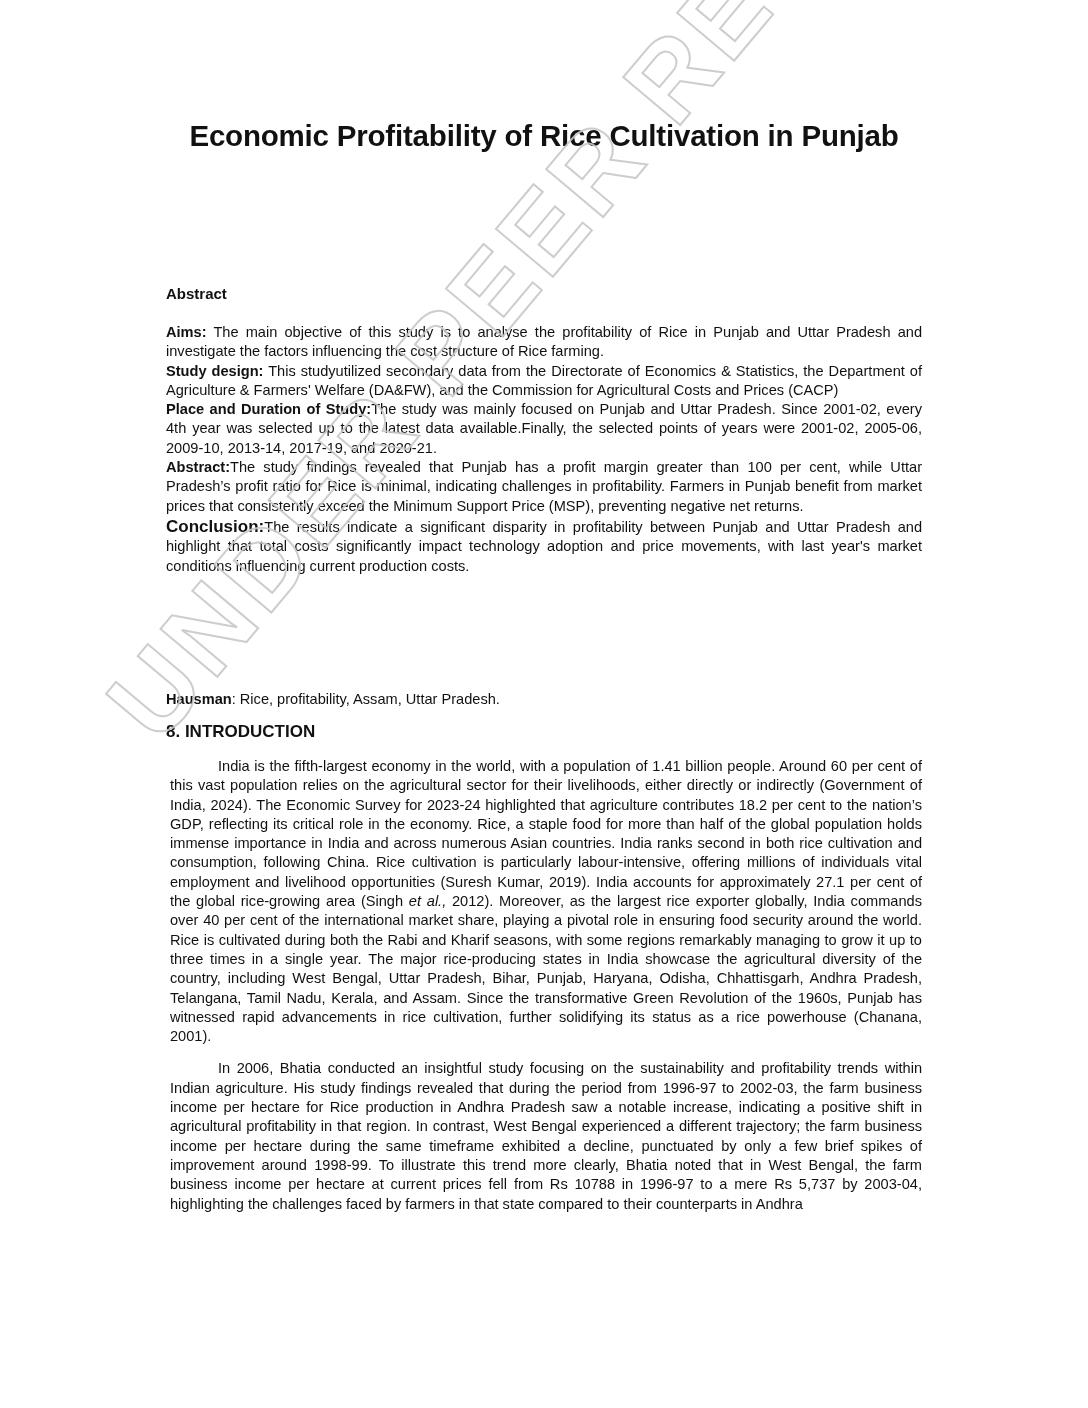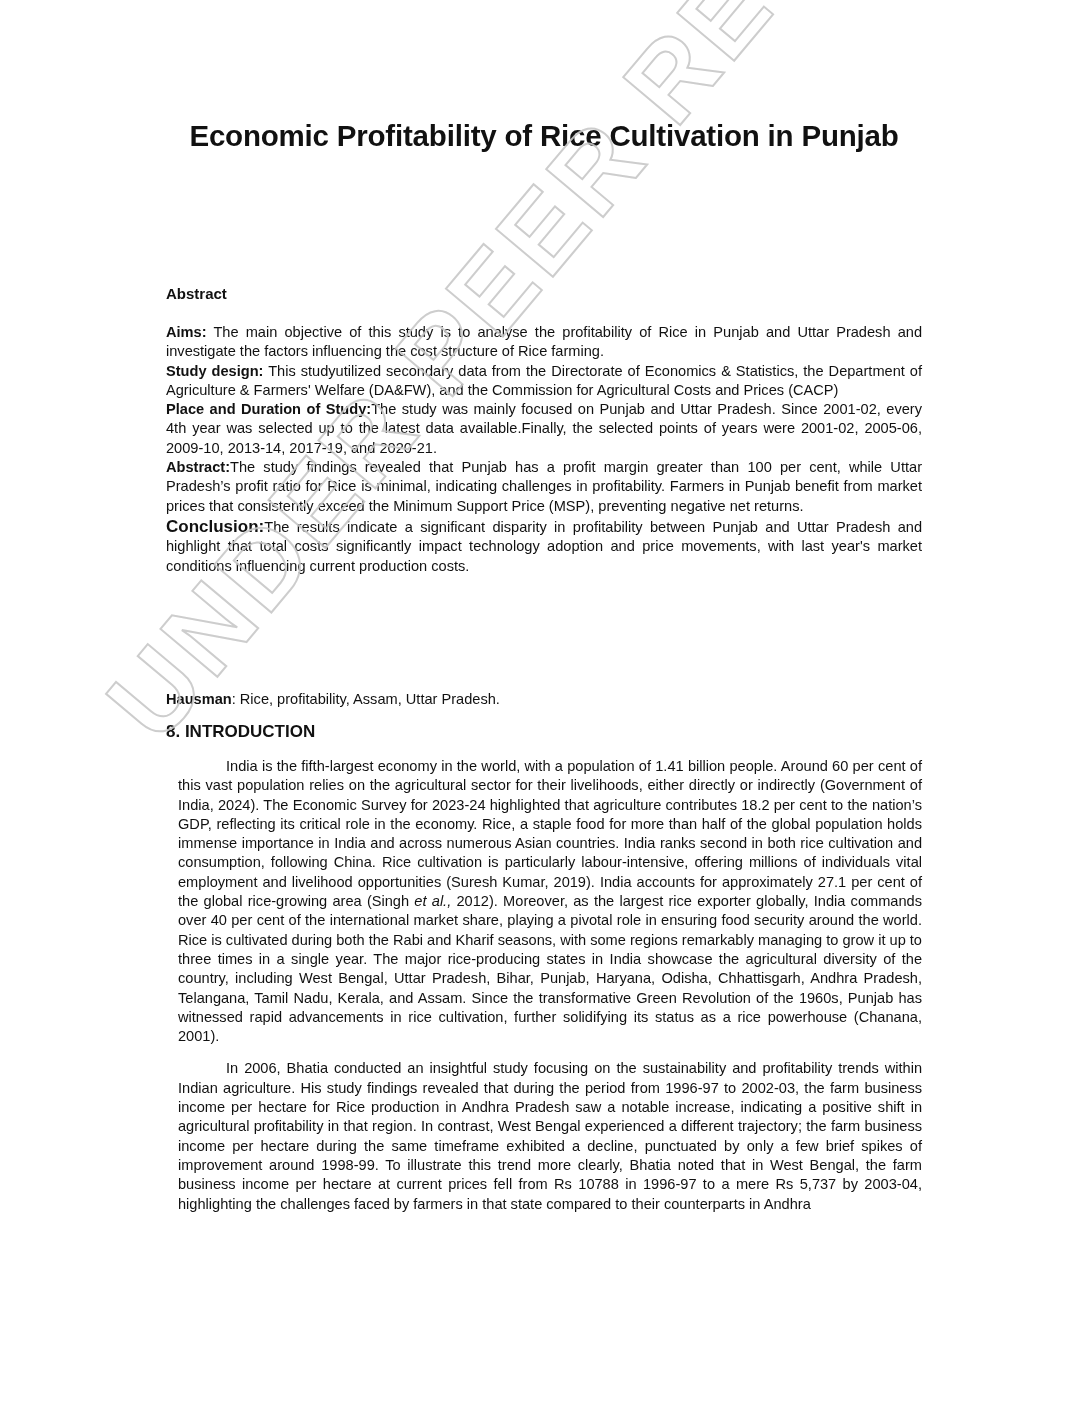--- a/index.html
+++ b/index.html
@@ -11,21 +11,21 @@
   .col { position: absolute; left: 166px; width: 756px; }
   .abstract-head { position: absolute; left: 166px; top: 285px; font-weight: bold; font-size: 15px; }
   .abstract { top: 323px; font-size: 14.6px; line-height: 19.3px; text-align: justify; }
   .abstract p { margin: 0; }
   .abstract b { font-weight: bold; }
   .abstract .concl-label { font-size: 17px; }
   .abstract .gap { margin-top: 1px; }
   .keywords { position: absolute; left: 166px; top: 691px; font-size: 14.6px; }
   .section-head { position: absolute; left: 166px; top: 722px; font-weight: bold; font-size: 17px; }
   .body { top: 757px; font-size: 14.6px; line-height: 19.3px; text-align: justify; }
-  .body p { margin: 0 0 13px 12px; text-indent: 48px; }
+  .body p { margin: 0 0 13px 4px; text-indent: 48px; }
   .body i { font-style: italic; }
   .watermark { position: absolute; left: 130px; top: 660px; width: 900px;
                transform: rotate(-50deg); transform-origin: left center;
                font-family: "Liberation Sans", sans-serif; font-weight: bold; font-size: 108px;
                letter-spacing: 6px; white-space: nowrap; color: transparent;
                -webkit-text-stroke: 2px #c8c8c8; opacity: 0.9; pointer-events: none; }
 </style>
 </head>
 <body>
 

